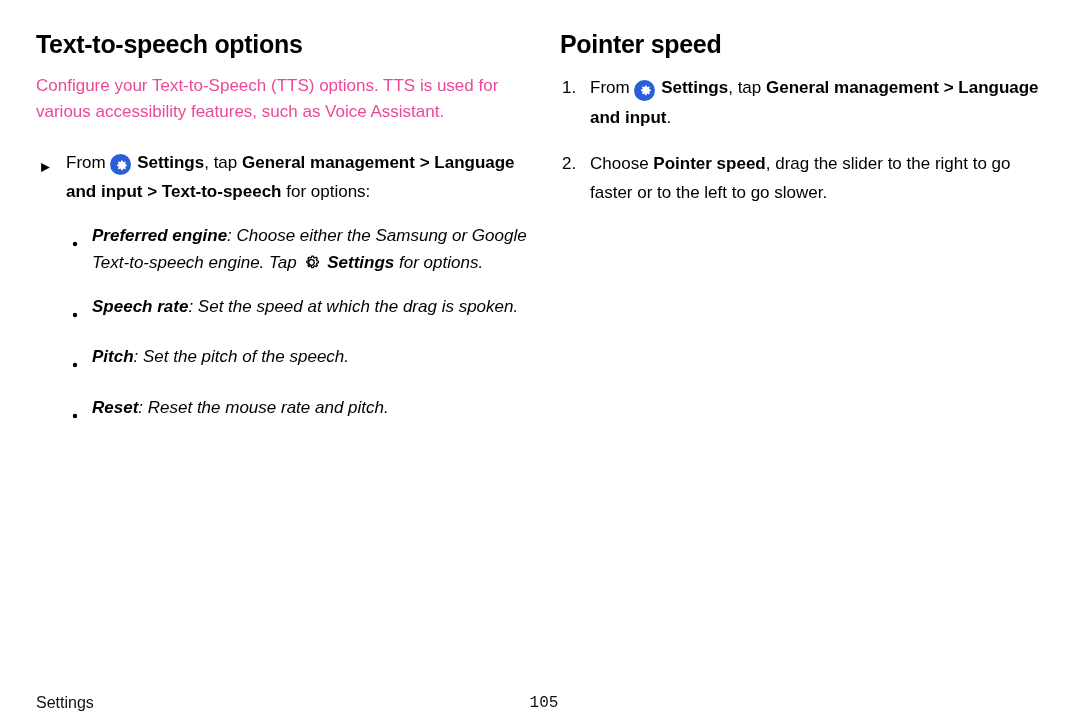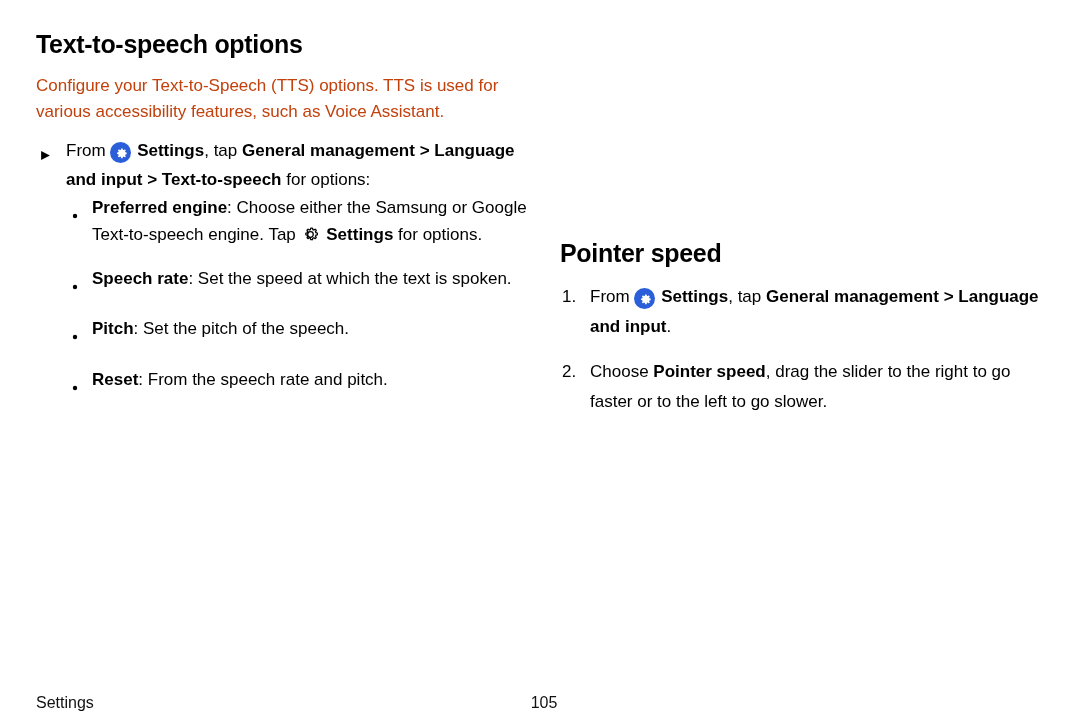--- a/index.html
+++ b/index.html
@@ -12,37 +12,36 @@
       background: #fff;
       color: #000;
       width: 1080px;
       height: 720px;
       padding: 30px 28px 20px 36px;
       position: relative;
     }
     .columns {
       display: flex;
       gap: 32px;
-      align-items: flex-end;
     }
     .column {
       flex: 1;
       max-width: 500px;
     }
     h2 {
       font-size: 25px;
       font-weight: 700;
       margin-bottom: 14px;
       letter-spacing: -0.3px;
     }
     .intro {
       font-size: 17px;
       line-height: 1.55;
-      margin-bottom: 10px;
-      color: #c2410c;
+      margin-bottom: 22px;
+      color: #ec4899;
     }
     .step {
       display: flex;
       font-size: 17px;
       line-height: 1.75;
       margin-bottom: 16px;
     }
     .step-marker {
       width: 30px;
       flex-shrink: 0;
@@ -51,20 +50,22 @@
     .step-body {
       flex: 1;
     }
     .triangle-marker {
       width: 30px;
       flex-shrink: 0;
       padding-left: 4px;
       padding-top: 5px;
     }
     .bullet-list {
+      margin-top: 16px;
+      font-style: italic;
     }
     .bullet-item {
       display: flex;
       font-size: 17px;
       line-height: 1.55;
       margin-bottom: 18px;
     }
     .bullet-marker {
       width: 26px;
       flex-shrink: 0;
@@ -114,20 +115,21 @@
       color: #111;
     }
     .footer-section {
       position: absolute;
       left: 0;
     }
     .footer-page {
       position: absolute;
       left: 50%;
       transform: translateX(-50%);
+      font-family: Liberation Mono, monospace;
     }
   </style>
 </head>
 <body>
 
 <div class="columns">
 
   <div class="column">
     <h2>Text-to-speech options</h2>
     <p class="intro">Configure your Text-to-Speech (TTS) options. TTS is used for various accessibility features, such as Voice Assistant.</p>
@@ -156,33 +158,33 @@
                 <svg viewBox="0 0 24 24">
                     <path fill="none" stroke="#000" stroke-width="1.6" d="M12 8.5a3.5 3.5 0 1 0 0 7 3.5 3.5 0 0 0 0-7zm8.4 1.6l-1.5-.3a7 7 0 0 0-.6-1.4l.9-1.3a.4.4 0 0 0 0-.5l-1.1-1.1a.4.4 0 0 0-.5 0l-1.3.9a7 7 0 0 0-1.4-.6l-.3-1.5a.4.4 0 0 0-.4-.3h-1.6a.4.4 0 0 0-.4.3l-.3 1.5a7 7 0 0 0-1.4.6l-1.3-.9a.4.4 0 0 0-.5 0L7.6 6.6a.4.4 0 0 0 0 .5l.9 1.3a7 7 0 0 0-.6 1.4l-1.5.3a.4.4 0 0 0-.3.4v1.6c0 .2.1.4.3.4l1.5.3c.1.5.3 1 .6 1.4l-.9 1.3a.4.4 0 0 0 0 .5l1.1 1.1c.1.1.4.1.5 0l1.3-.9c.4.3.9.5 1.4.6l.3 1.5c0 .2.2.3.4.3h1.6c.2 0 .4-.1.4-.3l.3-1.5c.5-.1 1-.3 1.4-.6l1.3.9c.1.1.4.1.5 0l1.1-1.1a.4.4 0 0 0 0-.5l-.9-1.3c.3-.4.5-.9.6-1.4l1.5-.3c.2 0 .3-.2.3-.4v-1.6a.4.4 0 0 0-.3-.4z"></path>
                   </svg>
               </span><span class="bold"> Settings</span><span> for options.</span>
             </div>
           </div>
           <div class="bullet-item">
             <div class="bullet-marker"><svg width="6" height="6">
                   <circle cx="3" cy="3" r="2.2" fill="#000"></circle>
                 </svg></div>
-            <div class="bullet-body"><span class="bold">Speech rate</span><span>: Set the speed at which the text is spoken.</span></div>
+            <div class="bullet-body"><span class="bold">Speech rate</span><span>: Set the speed at which the drag is spoken.</span></div>
           </div>
           <div class="bullet-item">
             <div class="bullet-marker"><svg width="6" height="6">
                   <circle cx="3" cy="3" r="2.2" fill="#000"></circle>
                 </svg></div>
             <div class="bullet-body"><span class="bold">Pitch</span><span>: Set the pitch of the speech.</span></div>
           </div>
           <div class="bullet-item">
             <div class="bullet-marker"><svg width="6" height="6">
                   <circle cx="3" cy="3" r="2.2" fill="#000"></circle>
                 </svg></div>
-            <div class="bullet-body"><span class="bold">Reset</span><span>: From the speech rate and pitch.</span></div>
+            <div class="bullet-body"><span class="bold">Reset</span><span>: Reset the mouse rate and pitch.</span></div>
           </div>
         </div>
       </div>
     </div>
   </div>
 
   <div class="column">
     <h2>Pointer speed</h2>
 
     <div class="step">

